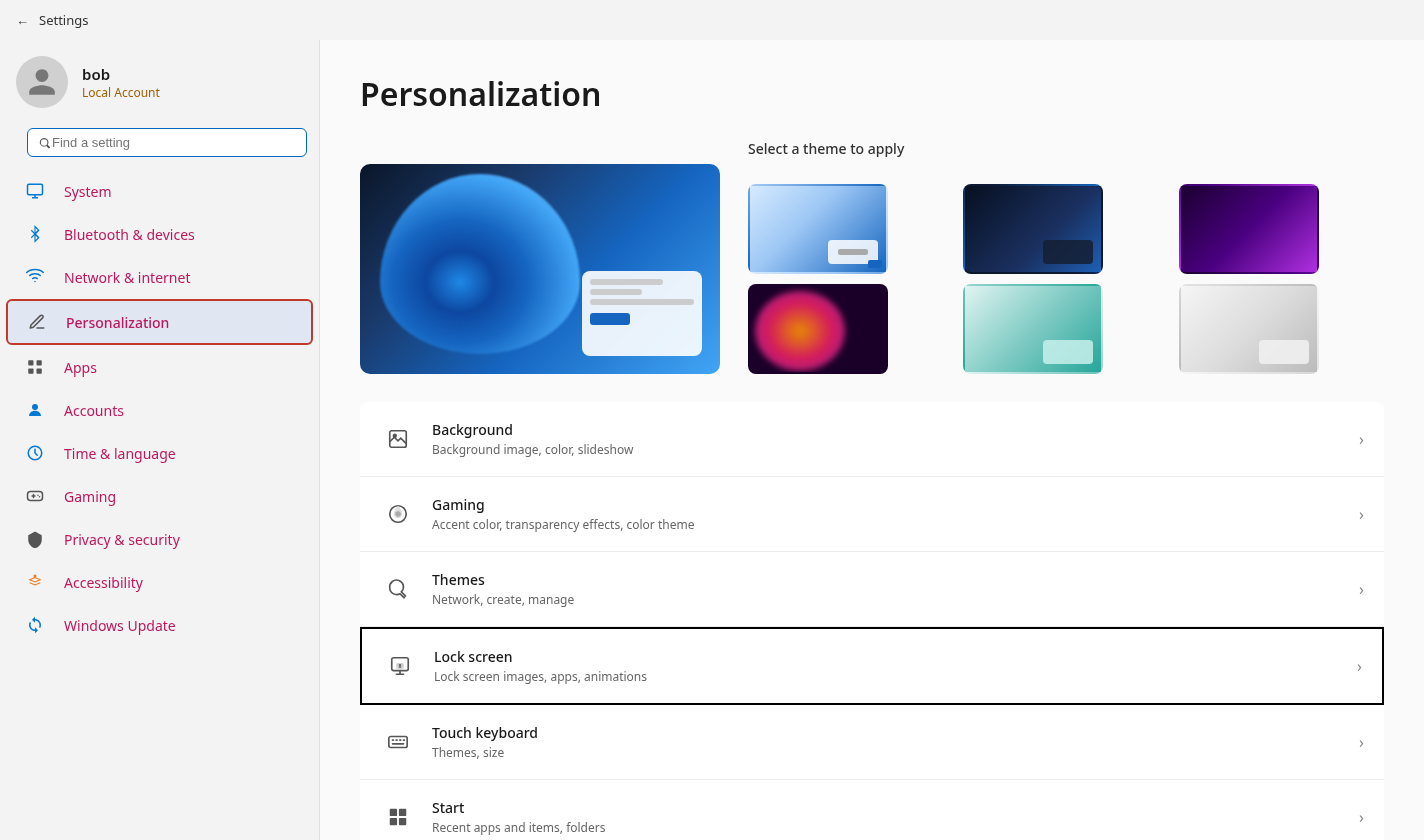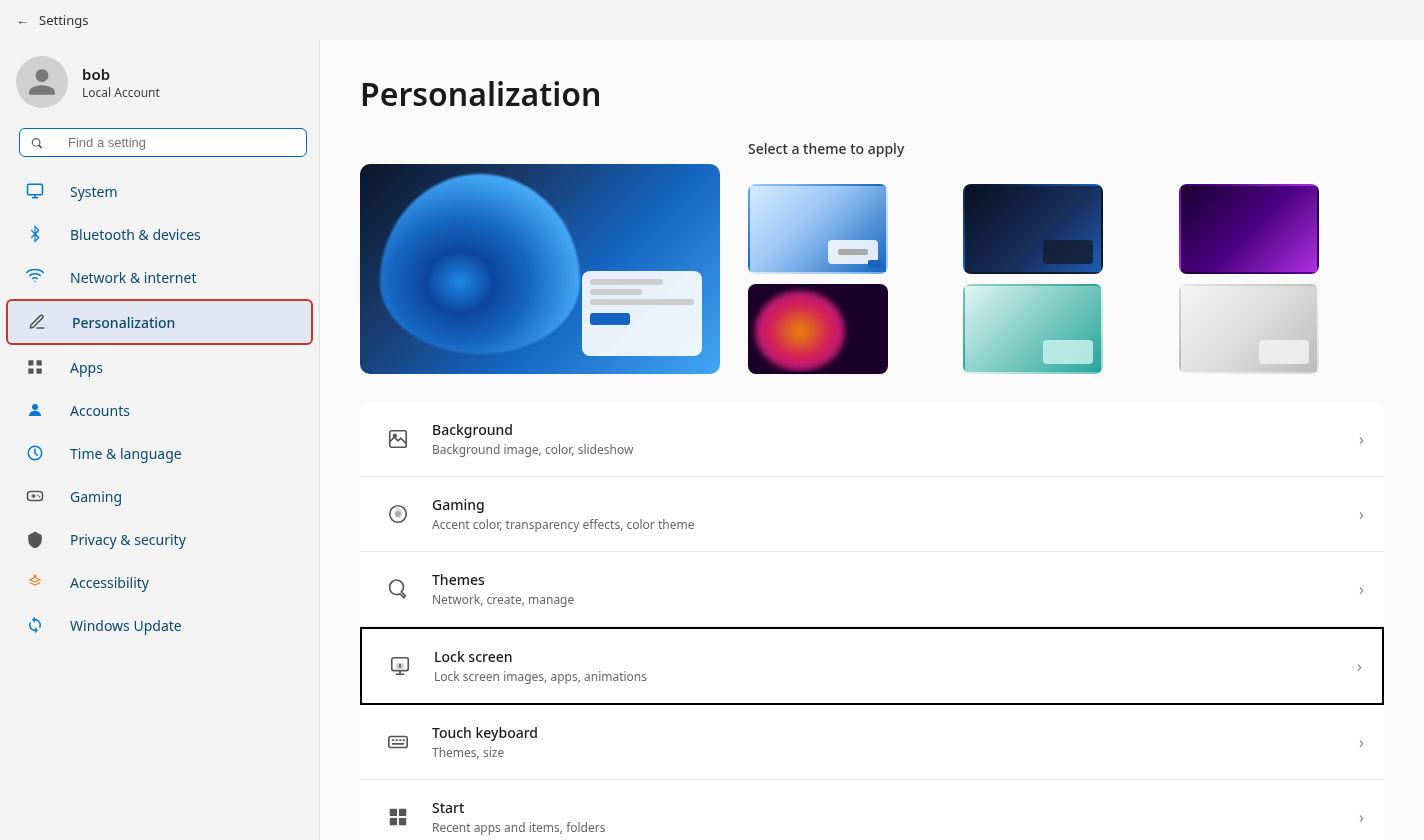--- a/index.html
+++ b/index.html
@@ -43,54 +43,54 @@
     }
 
     .avatar-circle svg {
       width: 32px;
       height: 32px;
       fill: #777;
     }
 
     .user-info { display: flex; flex-direction: column; }
     .user-name { font-size: 15px; font-weight: 600; color: #1a1a1a; }
-    .user-type { font-size: 12px; color: #404040; }
+    .user-type { font-size: 12px; color: #a16207; }
 
     .search-box {
-      margin: 4px 12px 12px 19px;
+      margin: 4px 12px 12px 27px;
       display: flex;
       align-items: center;
       background: #fff;
       border: 1.5px solid #0067c0;
       border-radius: 6px;
       padding: 6px 10px;
-      gap: 24px;
+      gap: 0;
     }
 
     .search-box input {
       border: none;
       outline: none;
       background: transparent;
       font-size: 13px;
       color: #333;
       flex: 1;
     }
 
     .search-icon-svg { color: #555; flex-shrink: 0; }
 
     .nav-item {
       display: flex;
       align-items: center;
       padding: 10px 14px 10px 18px;
-      gap: 24px;
+      gap: 18px;
       cursor: pointer;
       border-radius: 6px;
       margin: 1px 6px;
       font-size: 14px;
-      color: #0c4a6e;
+      color: #be185d;
     }
 
     .nav-item.active {
       background: #e0e7f3;
       border: 2px solid #c0392b;
       font-weight: 500;
     }
 
     .nav-icon {
       width: 22px;

